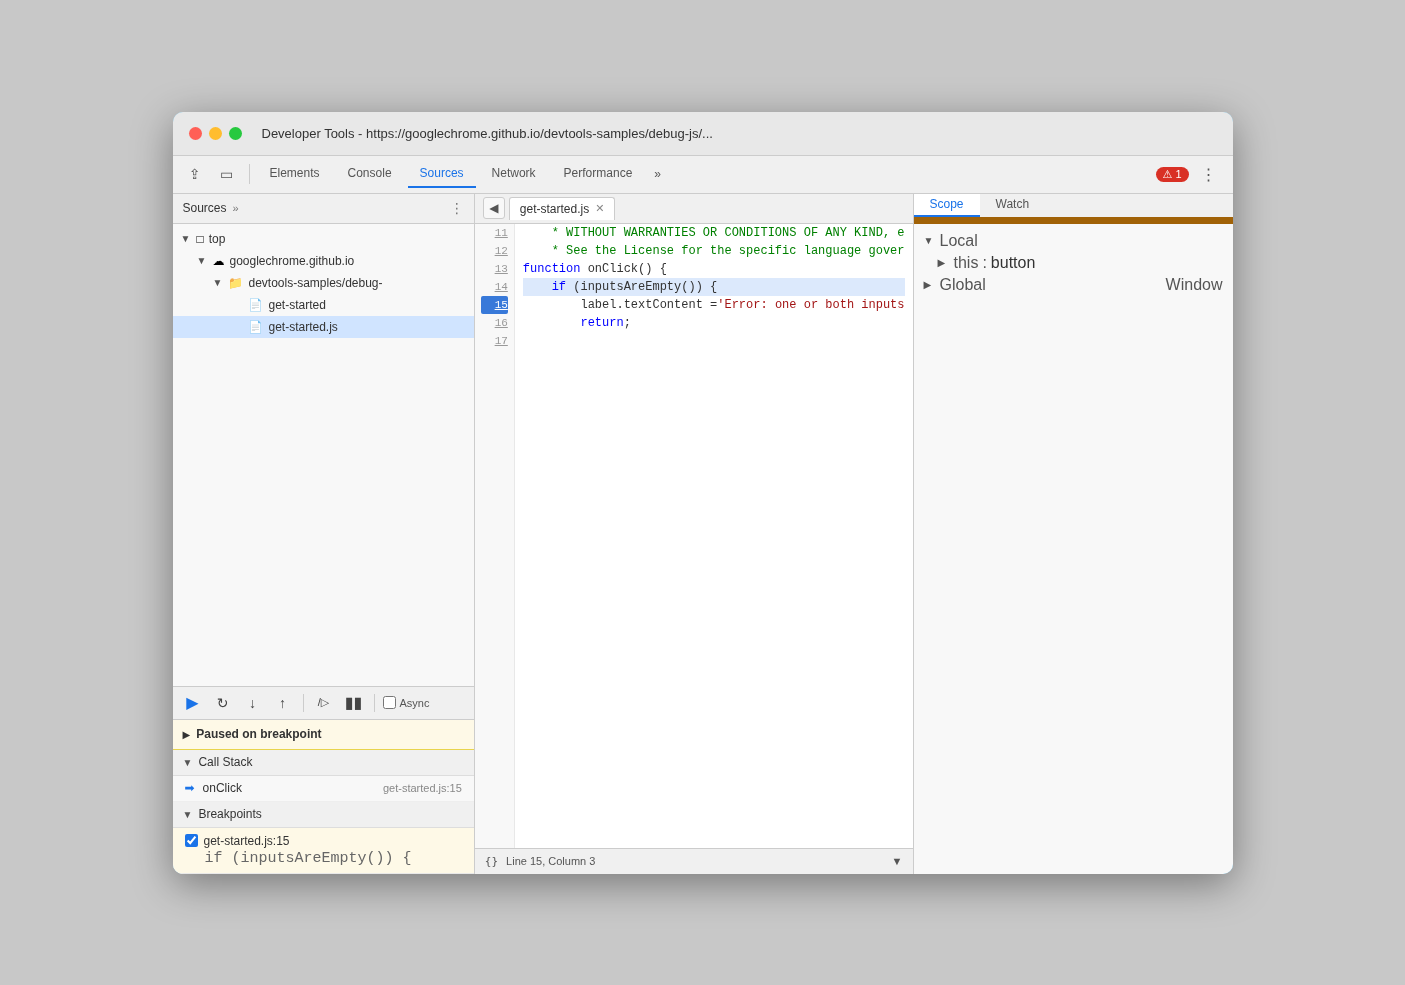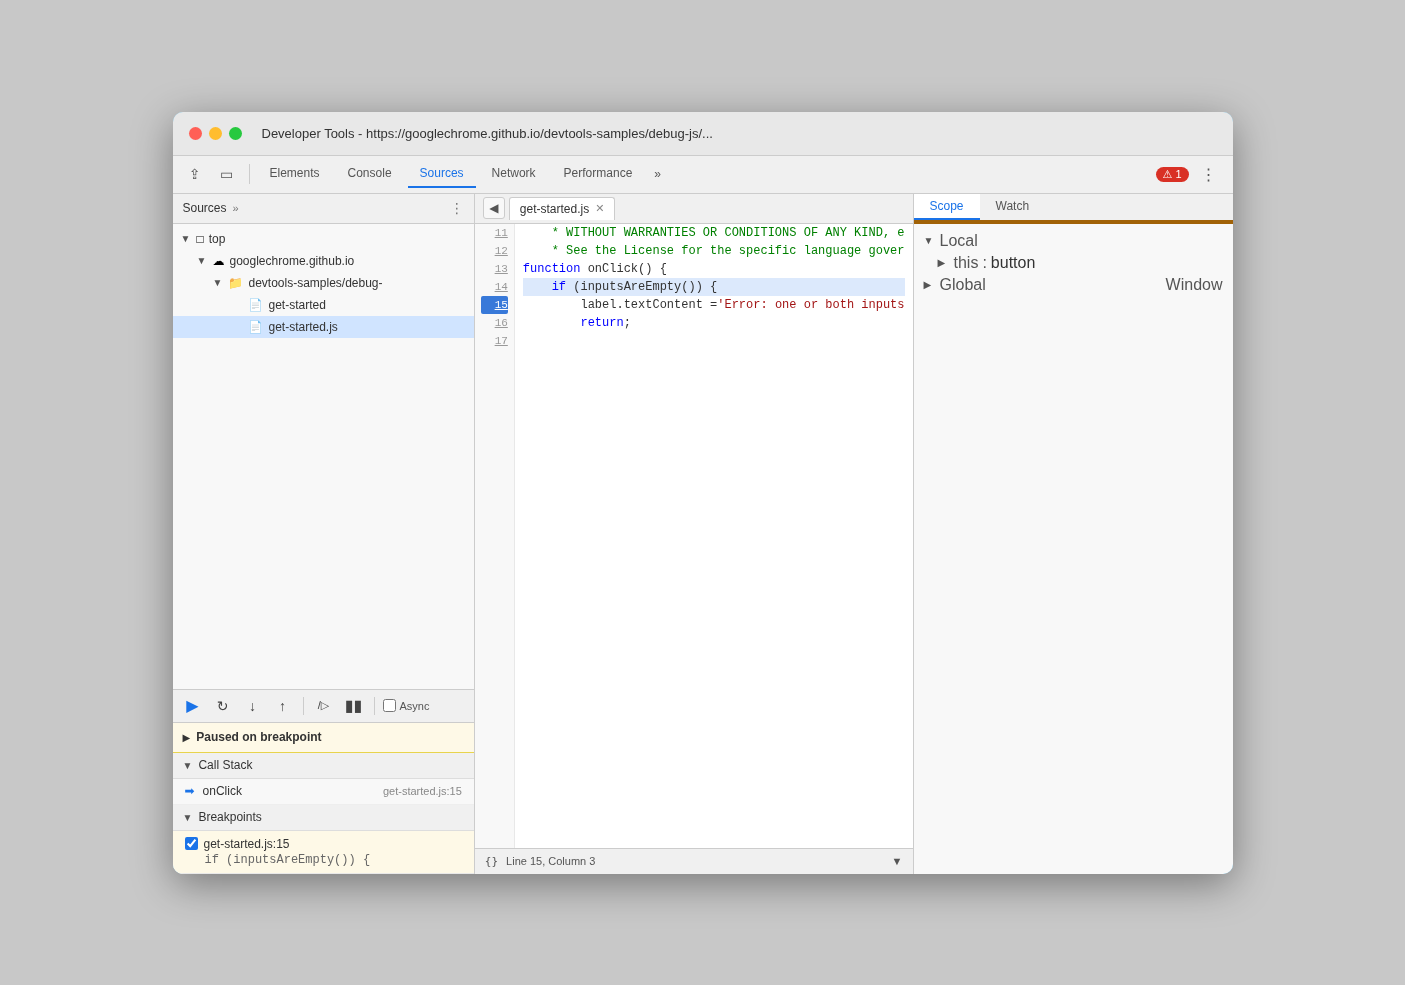--- a/index.html
+++ b/index.html
@@ -244,21 +244,21 @@
     .bp-line1 {
       display: flex;
       align-items: center;
       gap: 6px;
       font-size: 12px;
       color: #333;
     }
     .bp-checkbox { width: 13px; height: 13px; accent-color: #1a73e8; }
     .bp-filename { color: #333; }
     .bp-code {
-      font-size: 12px;
+      font-size: 15px;
       color: #666;
       padding-left: 20px;
       font-family: 'Courier New', monospace;
       margin-top: 2px;
     }
     
     .right-panel {
       flex: 1;
       display: flex;
       flex-direction: column;
@@ -374,21 +374,21 @@
     .scope-panel {
       width: 320px;
       border-left: 1px solid #ccc;
       display: flex;
       flex-direction: column;
       background: #f8f8f8;
     }
     .scope-tabs {
       height: 30px;
       background: #f0f0f0;
-      border-bottom: 4px solid #a16207;
+      border-bottom: 7px solid #a16207;
       display: flex;
       align-items: center;
     }
     .scope-tab {
       padding: 0 16px;
       height: 100%;
       display: flex;
       align-items: center;
       font-size: 12px;
       cursor: pointer;

